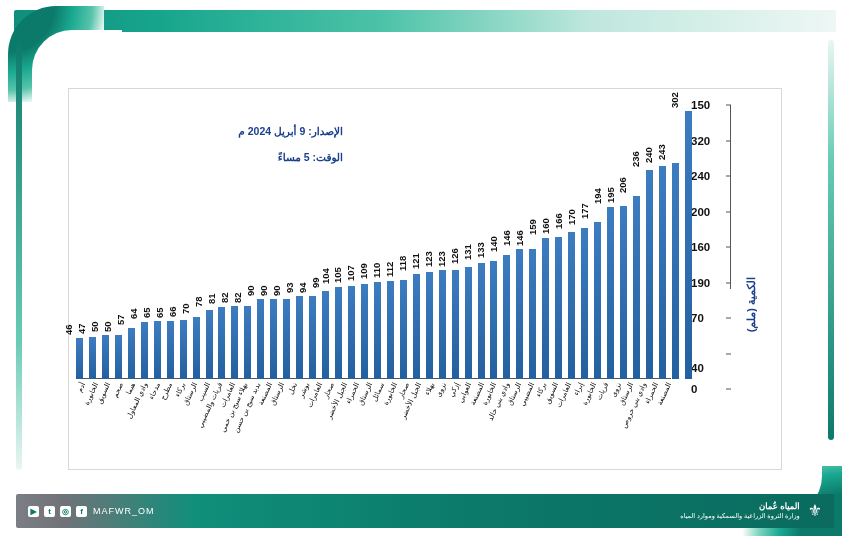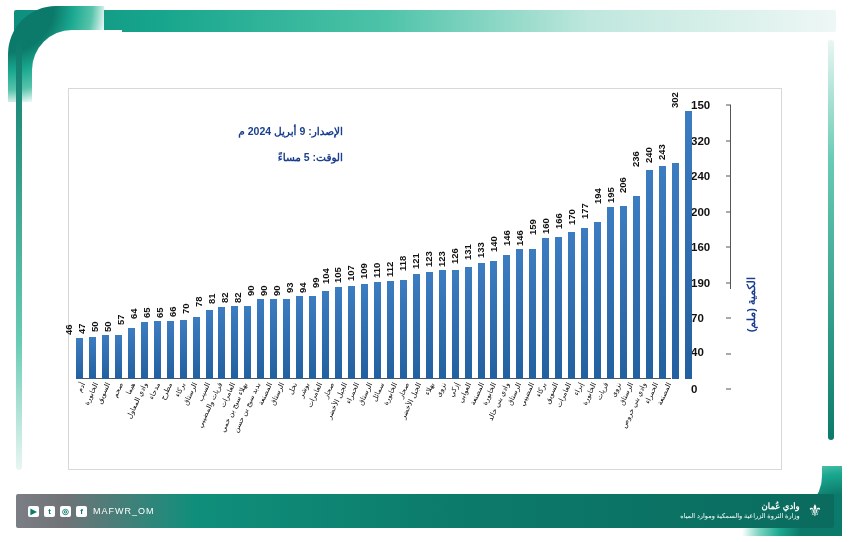--- a/index.html
+++ b/index.html
@@ -206,21 +206,21 @@
       <div class="note note1">الإصدار: 9 أبريل 2024 م</div>
       <div class="note note2">الوقت: 5 مساءً</div>
     </div>
 
     <div class="axis-right">
       <div class="yaxis-line"></div>
       <div class="ylabel">الكمية (ملم)</div>
       <div id="yticks">
           <div class="ytick" style="top: 292px;">0</div>
           <div class="ytick-line" style="top: 292px;"></div>
-          <div class="ytick" style="top: 255px;">40</div>
+          <div class="ytick" style="top: 271px;">40</div>
           <div class="ytick-line" style="top: 256.5px;"></div>
           <div class="ytick" style="top: 221px;">70</div>
           <div class="ytick-line" style="top: 221px;"></div>
           <div class="ytick" style="top: 185.5px;">190</div>
           <div class="ytick-line" style="top: 185.5px;"></div>
           <div class="ytick" style="top: 150px;">160</div>
           <div class="ytick-line" style="top: 150px;"></div>
           <div class="ytick" style="top: 114.5px;">200</div>
           <div class="ytick-line" style="top: 114.5px;"></div>
           <div class="ytick" style="top: 79px;">240</div>
@@ -583,19 +583,19 @@
       <span class="sicon">▶</span>
       <span class="sicon">t</span>
       <span class="sicon">◎</span>
       <span class="sicon">f</span>
     </div>
     <div class="handle">MAFWR_OM</div>
     <div class="spacer"></div>
     <div class="minlogo">
       <div class="khanjar">⚜</div>
       <div class="mtext">
-        <div class="m1">وادي عُمان</div>
+        <div class="m1">المياه عُمان</div>
         <div class="m2">وزارة الثروة الزراعية والسمكية وموارد المياه</div>
       </div>
     </div>
   </div>
 
 </div>
 
 </body></html>

